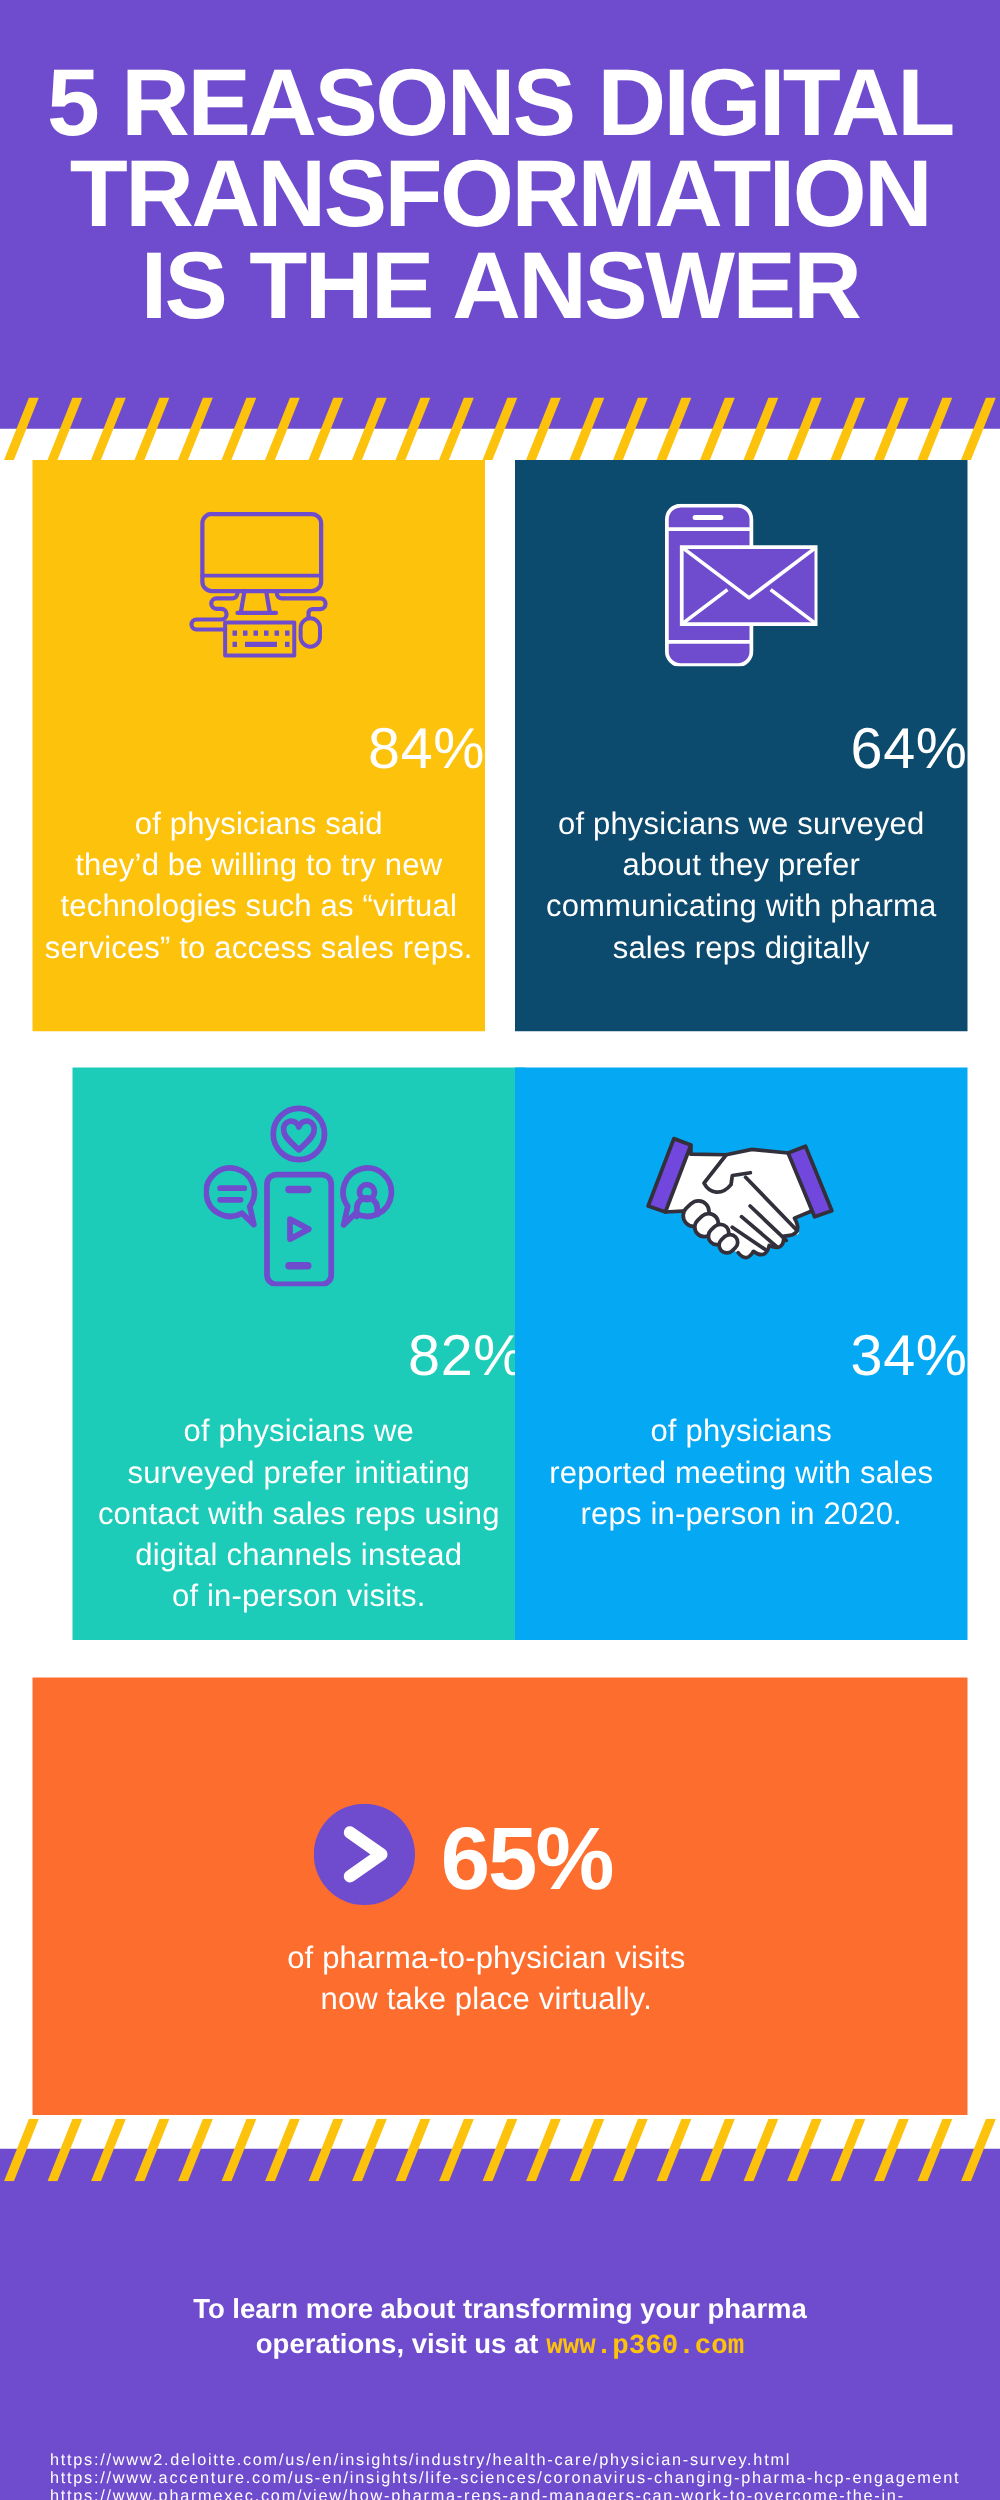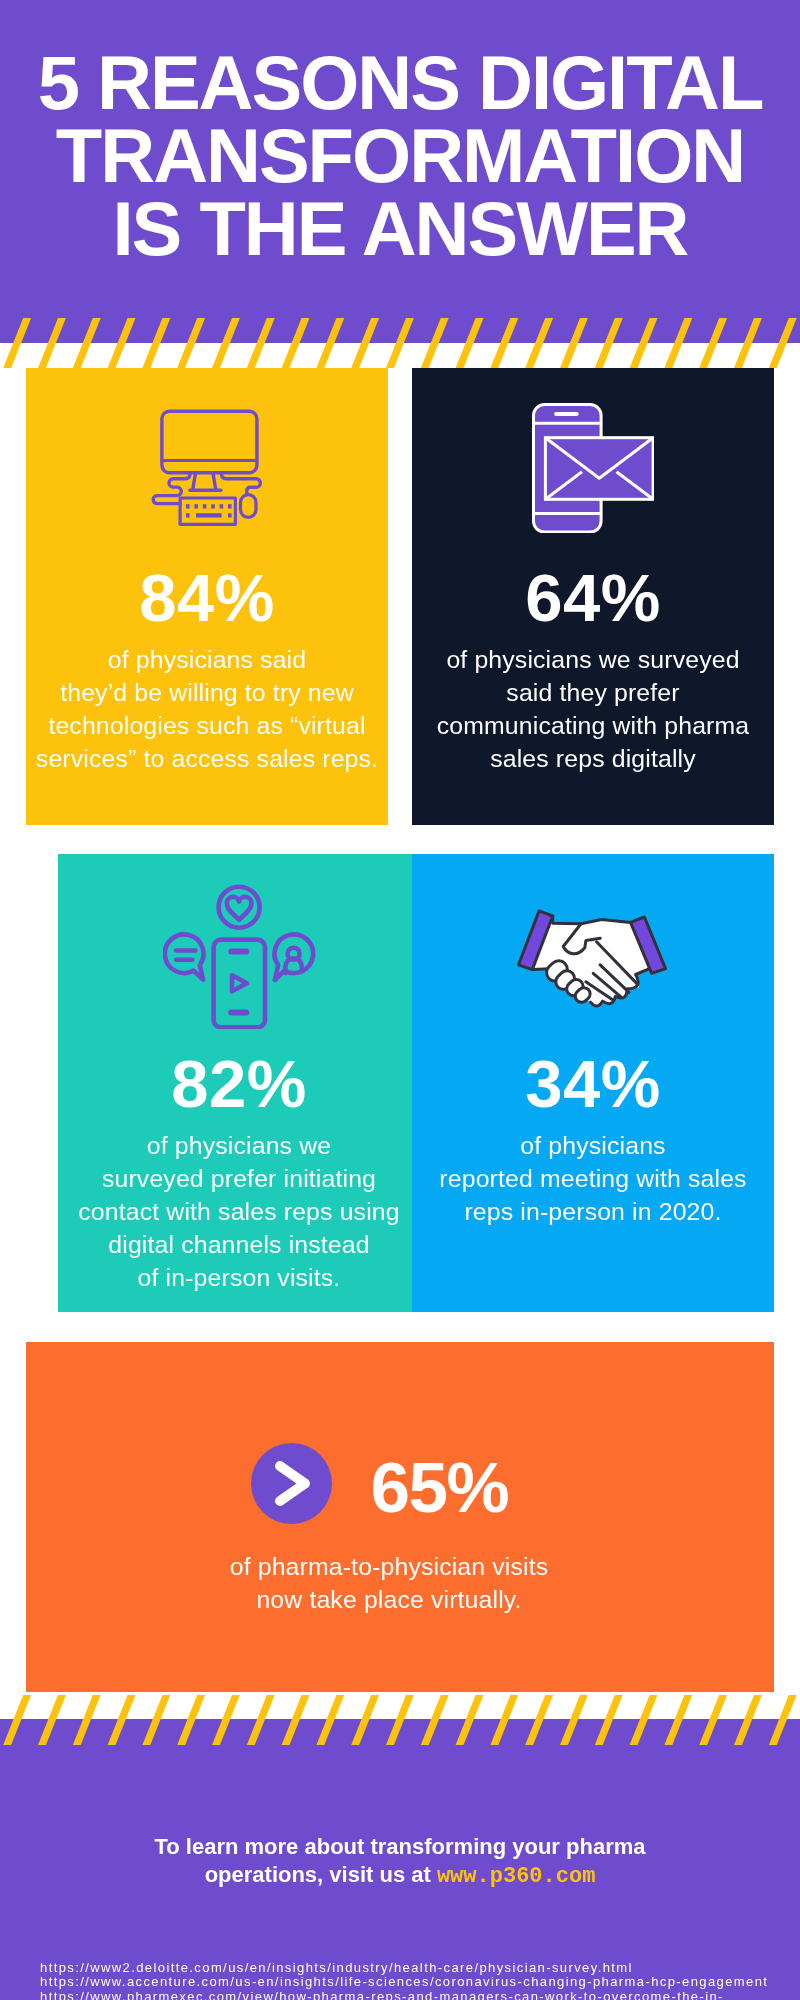--- a/index.html
+++ b/index.html
@@ -6,30 +6,30 @@
   body{width:800px;height:2000px;background:#ffffff;overflow:hidden;
        font-family:"Liberation Sans",sans-serif;-webkit-font-smoothing:antialiased;}
   .page{position:relative;width:652px;height:2000px;}
   .hero{position:absolute;left:0;top:0;width:800px;height:343px;background:#6F4CCE;}
   .stripes-top{position:absolute;left:0;top:318px;width:800px;height:50px;}
   .stripes-bot{position:absolute;left:0;top:1695px;width:800px;height:50px;}
   .band-white-bot{position:absolute;left:0;top:1692px;width:800px;height:27px;background:#fff;}
   .band-purple-bot{position:absolute;left:0;top:1719px;width:800px;height:281px;background:#6F4CCE;}
   .card{position:absolute;box-sizing:border-box;}
   .c1{left:26px;top:368px;width:362px;height:457px;background:#FCC20C;}
-  .c2{left:412px;top:368px;width:362px;height:457px;background:#0f172a;}
+  .c2{left:412px;top:368px;width:362px;height:457px;background:#0c4a6e;}
   .c3{left:26px;top:854px;width:362px;height:458px;background:#1CCCB8;margin-left:32px;}
   .c4{left:412px;top:854px;width:362px;height:458px;background:#05A8F2;padding-left:20px;}
   .c5{left:26px;top:1342px;width:748px;height:350px;background:#FD6E2E;}
-  .pct{position:absolute;left:0;width:100%;text-align:center;color:#fff;
-       font-weight:700;font-size:67px;line-height:54px;letter-spacing:0.5px;}
+  .pct{position:absolute;left:0;width:100%;text-align:right;color:#fff;
+       font-weight:400;font-size:46px;line-height:54px;letter-spacing:0.5px;}
   .body{position:absolute;left:-6px;width:calc(100% + 12px);text-align:center;color:#fff;
         font-size:24.8px;line-height:33px;letter-spacing:0.15px;}
   .icon-wrap{position:absolute;left:0;width:100%;display:flex;justify-content:center;}
-  .pct-row{position:absolute;left:224.5px;top:100.8px;display:flex;align-items:flex-start;gap:39px;}
+  .pct-row{position:absolute;left:224.5px;top:100.8px;display:flex;align-items:flex-start;gap:21px;}
   .gt-badge{display:block;}
   .pct-inline{margin-top:9.5px;color:#fff;font-weight:700;font-size:71px;line-height:71px;letter-spacing:-1.5px;}
   .footer-cta{position:absolute;left:0;top:1833px;width:800px;text-align:center;color:#fff;
               font-weight:700;font-size:22px;line-height:28.3px;}
   .footer-cta .url{color:#FCC20C;font-family:Liberation Mono, monospace;}
   .sources{position:absolute;left:40px;top:1931.5px;width:760px;white-space:nowrap;color:#fff;font-size:13px;letter-spacing:1.4px;line-height:14.9px;margin-top:29px;}
   .title{position:absolute;left:0;top:46px;width:800px;text-align:center;color:#fff;
          font-weight:700;font-size:76px;line-height:73px;letter-spacing:-2.0px;}
   .title div{white-space:nowrap;}
 </style>
@@ -75,21 +75,21 @@
         <path d="M0 108.9 H67.6"></path>
         <path d="M22.6 9.4 H43.2" stroke-width="4" stroke-linecap="round"></path>
         <rect x="11.9" y="33.2" width="107.7" height="61.6" fill="#6F4CCE"></rect>
         <path d="M11.9 33.2 L65.75 73.8 L119.6 33.2" stroke-linejoin="round"></path>
         <path d="M11.9 94.8 L48.5 67.2 M119.6 94.8 L83 67.2"></path>
       </svg>
     </div>
     <div class="pct" style="top:203px">64%</div>
     <div class="body" style="top:275px">
       <div>of physicians we surveyed</div>
-      <div>said they prefer</div>
+      <div>about they prefer</div>
       <div>communicating with pharma</div>
       <div>sales reps digitally</div>
     </div>
   </div>
   <div class="card c3">
     <div class="icon-wrap" style="top:29px">
       <svg width="153" height="146" viewBox="-1.4 -1.4 153 146" fill="none" stroke="#6F4CCE" stroke-width="4.6" stroke-linecap="round" stroke-linejoin="round">
         <circle cx="74.7" cy="22.8" r="20.5"></circle>
         <path d="M74.7 35.4 C66.5 28.0 62.6 24.0 62.6 20.2 A6.2 6.2 0 0 1 74.7 17.2 A6.2 6.2 0 0 1 86.8 20.2 C86.8 24.0 82.9 28.0 74.7 35.4 Z" stroke-linejoin="round"></path>
         <path d="M35.4 80.7 L38.7 95.3 L29.2 86.2 A19.3 19.3 0 1 1 35.4 80.7 Z"></path>

